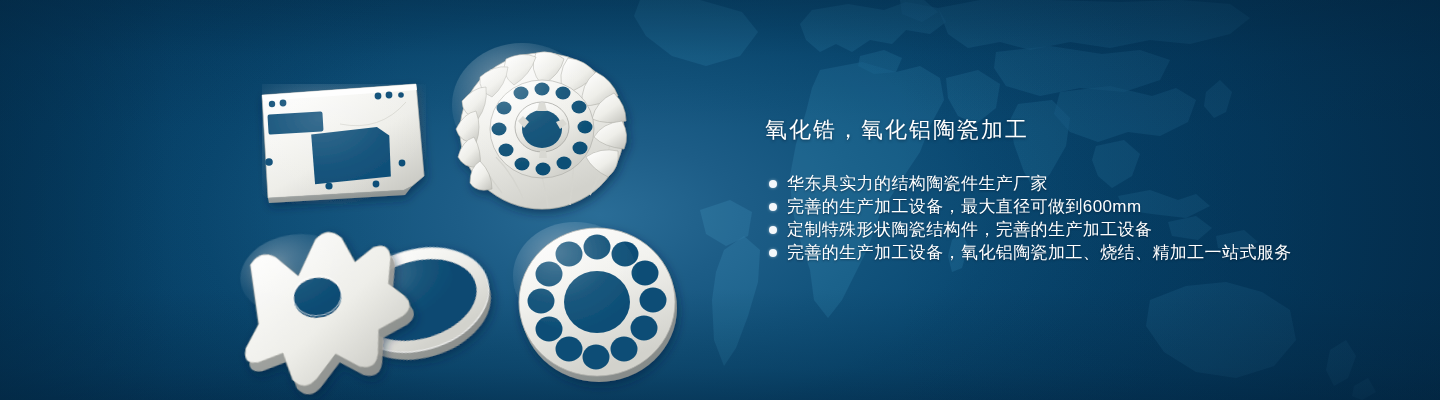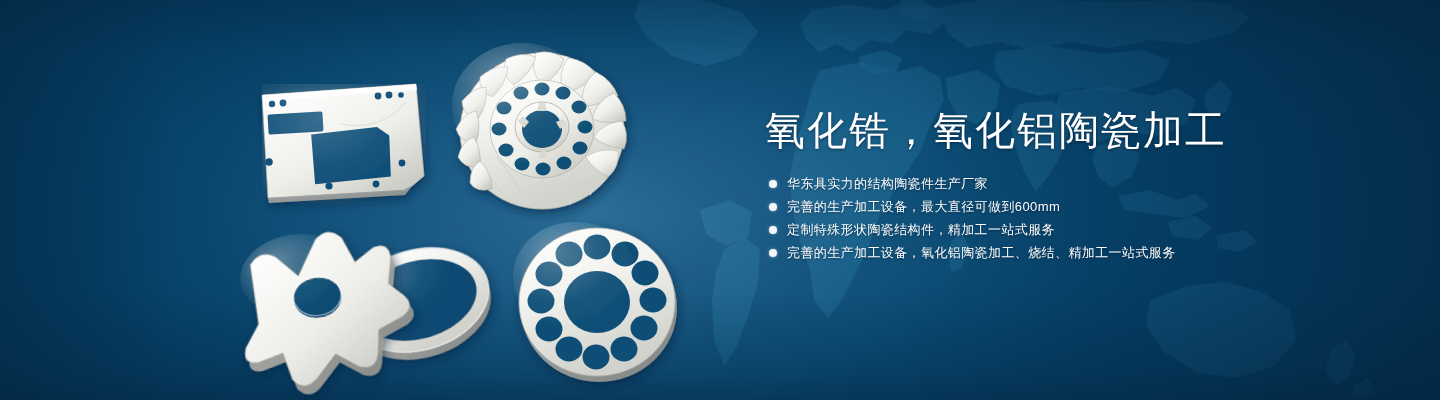--- a/index.html
+++ b/index.html
@@ -48,21 +48,21 @@
   .products svg{display:block;}
 
   
   .copy{
     position:absolute;
     left:765px;top:108px;
     width:620px;
   }
   .headline{
     margin:0;
-    font-size:40px;
+    font-size:22px;
     font-weight:400;
     letter-spacing:2px;
     color:#ffffff;
     line-height:44px;
     text-shadow:0 1px 3px rgba(0,20,40,.55);
     white-space:nowrap;
   }
   .bullets{
     list-style:none;
     margin:20px 0 0 4px;
@@ -76,21 +76,21 @@
   }
   .dot{
     flex:0 0 auto;
     width:8px;height:8px;
     border-radius:50%;
     background:#f4f8fb;
     margin-right:10px;
     box-shadow:0 0 3px rgba(255,255,255,.5);
   }
   .btext{
-    font-size:13px;
+    font-size:17px;
     color:#ffffff;
     letter-spacing:.4px;
     line-height:23px;
     white-space:nowrap;
     text-shadow:0 1px 2px rgba(0,20,40,.5);
   }
 </style>
 </head>
 <body>
 
@@ -308,21 +308,21 @@
       <li class="bullet">
         <span class="dot"></span>
         <span class="btext">华东具实力的结构陶瓷件生产厂家</span>
       </li>
       <li class="bullet">
         <span class="dot"></span>
         <span class="btext">完善的生产加工设备，最大直径可做到600mm</span>
       </li>
       <li class="bullet">
         <span class="dot"></span>
-        <span class="btext">定制特殊形状陶瓷结构件，精加工一站式服务</span>
+        <span class="btext">定制特殊形状陶瓷结构件，完善的生产加工设备</span>
       </li>
       <li class="bullet">
         <span class="dot"></span>
         <span class="btext">完善的生产加工设备，氧化铝陶瓷加工、烧结、精加工一站式服务</span>
       </li>
     </ul>
   </div>
 
 </div>
 

